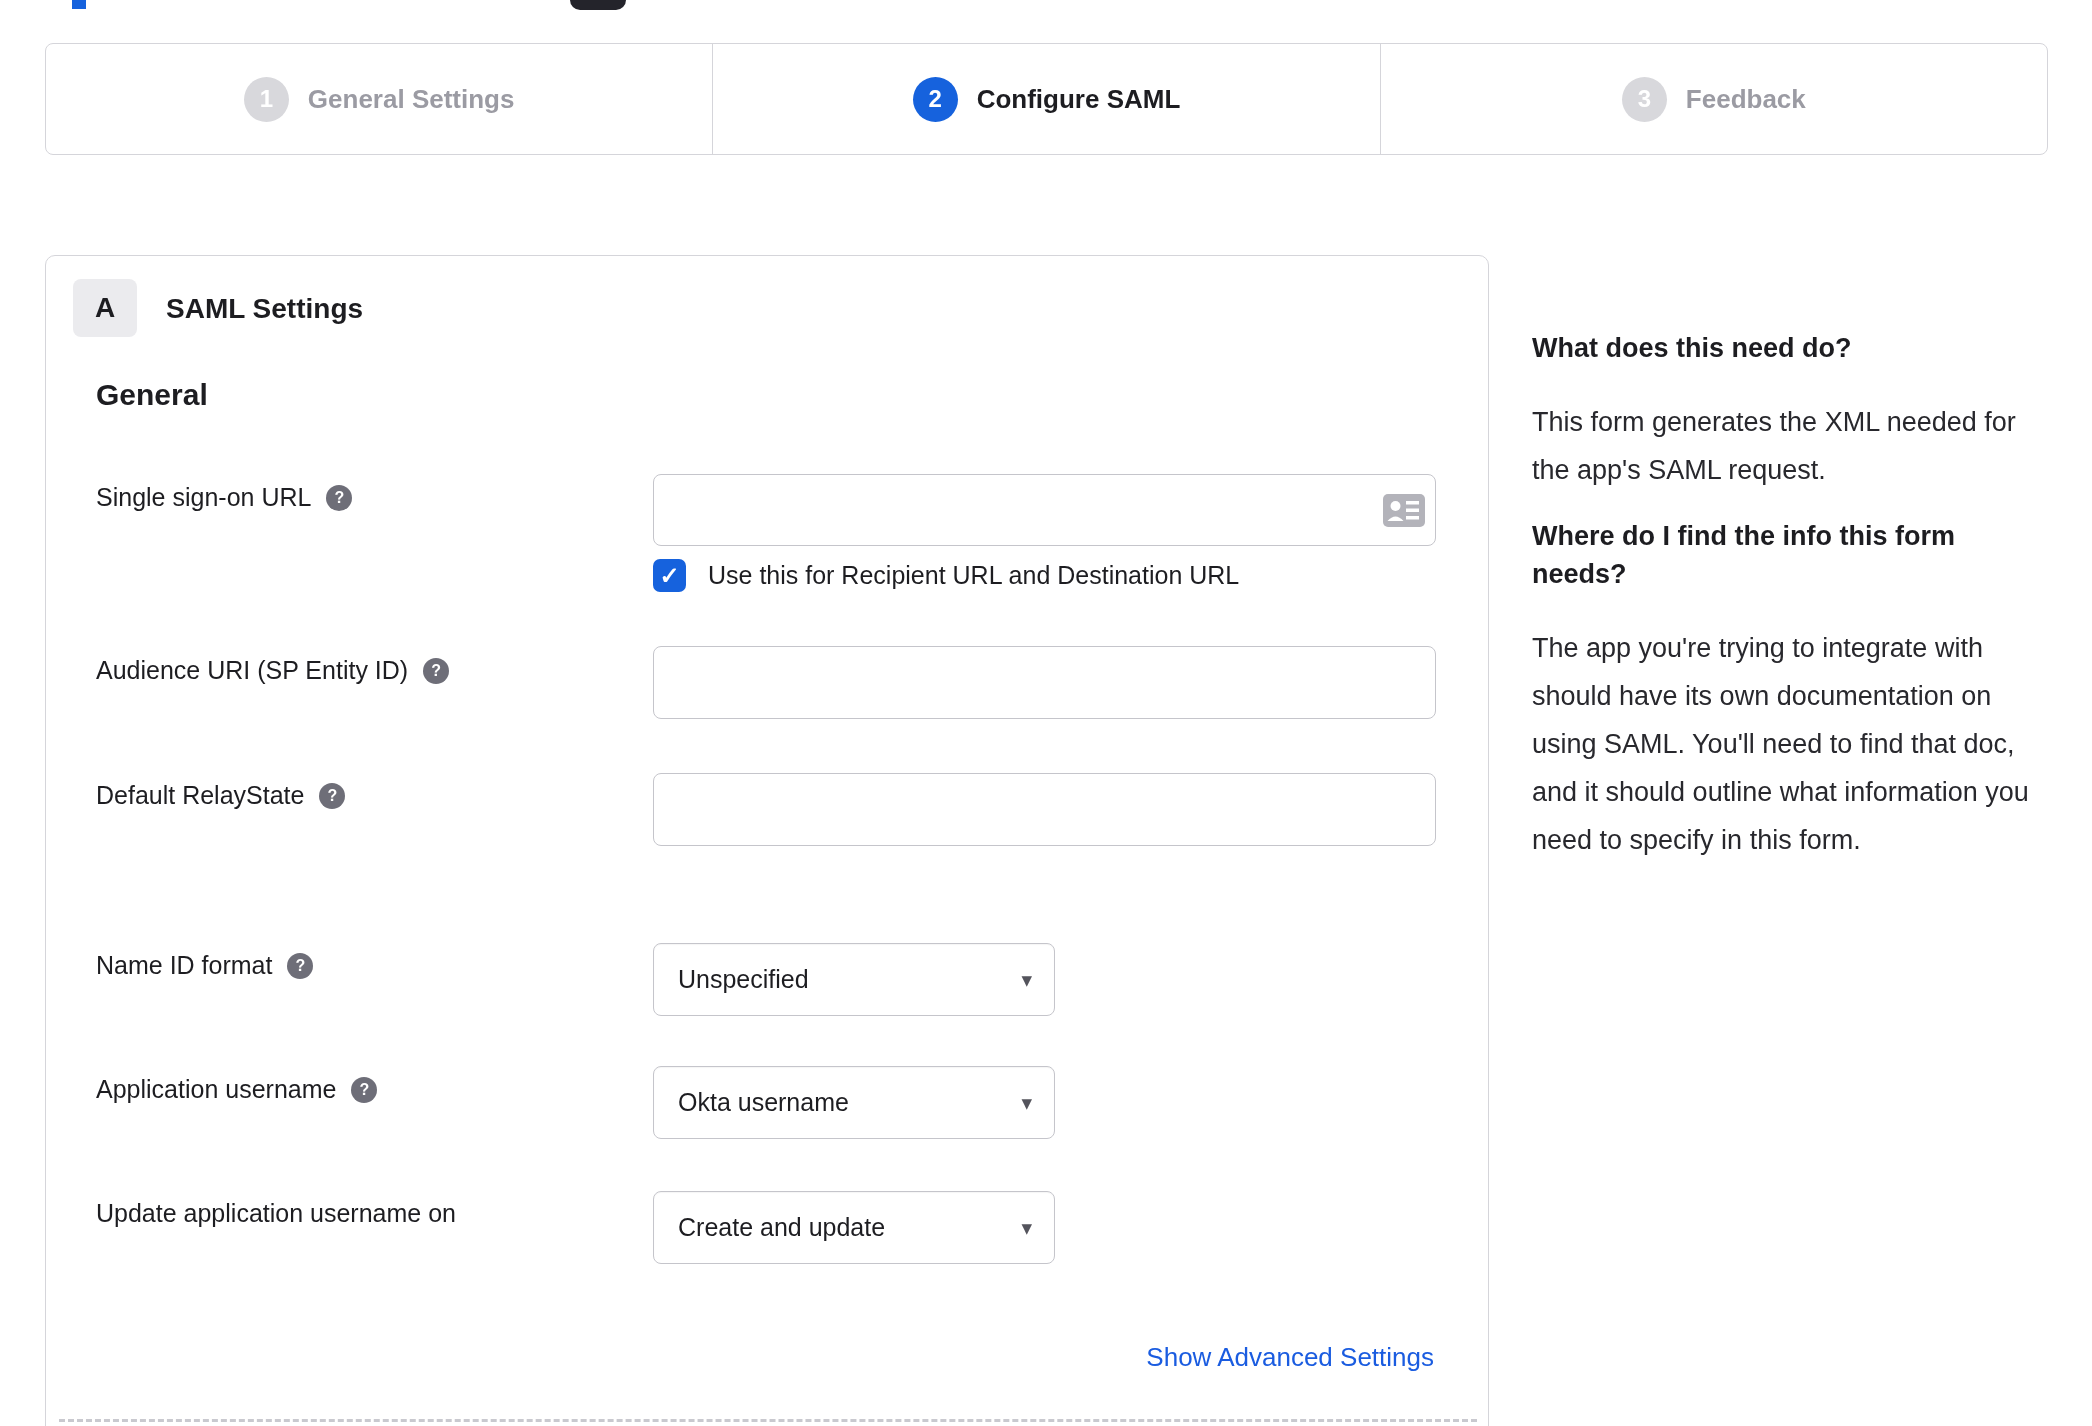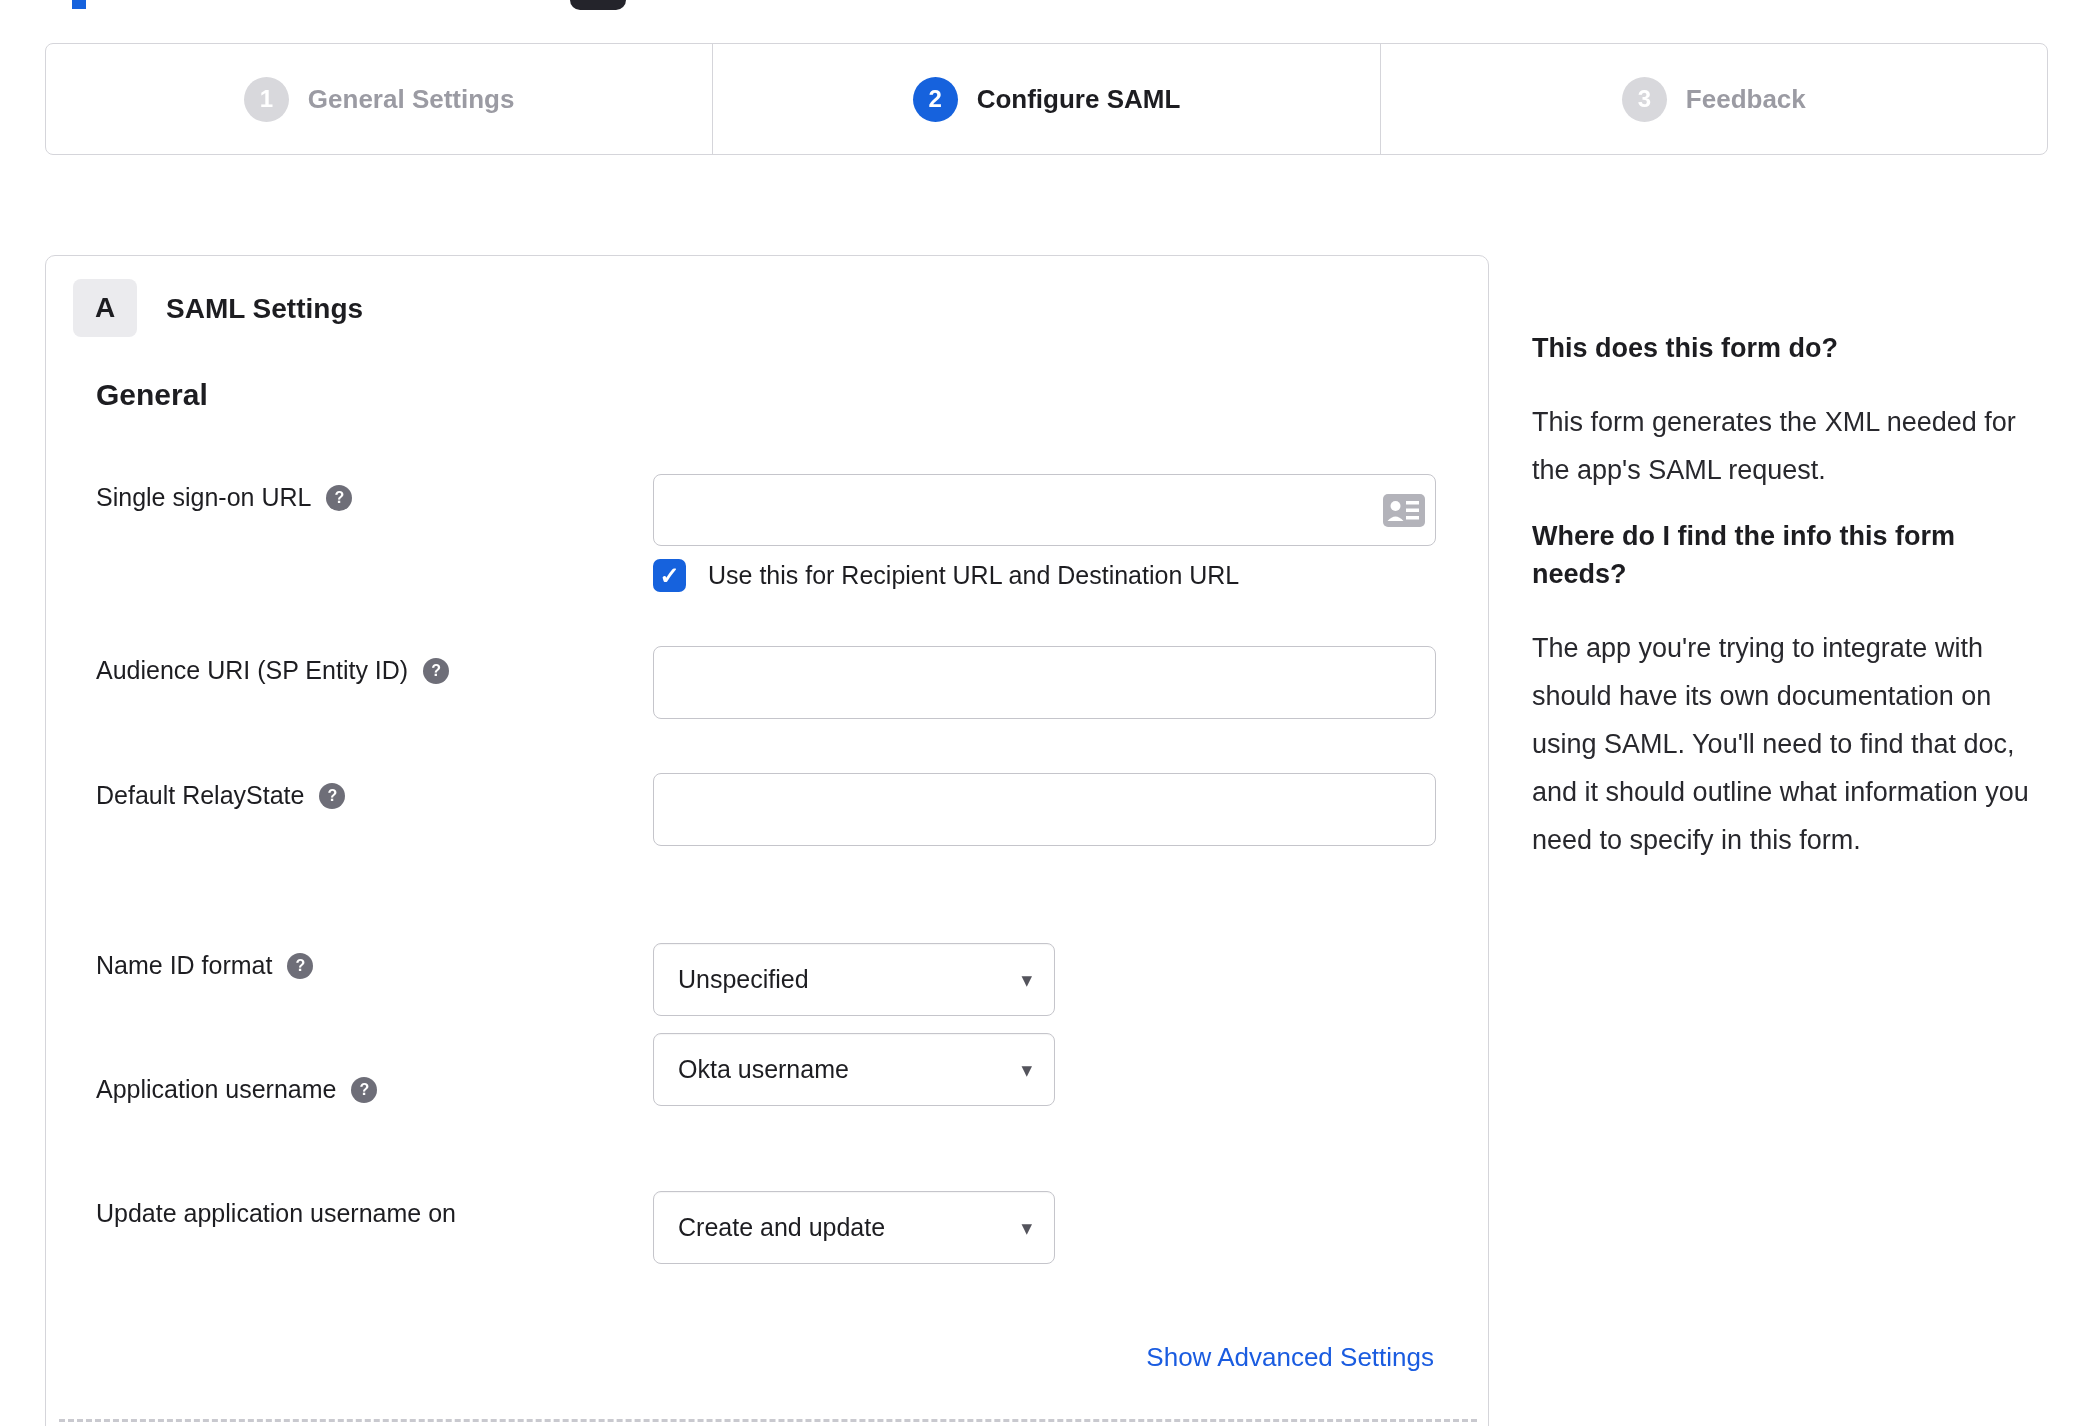--- a/index.html
+++ b/index.html
@@ -172,38 +172,38 @@
     </div>
     <div class="select" style="top: 687px;">
       <span>Unspecified</span>
       <span class="select-arrow">▾</span>
     </div>
 
     <div class="row-label" style="top: 817px;">
       <span>Application username</span>
       <span class="help-badge">?</span>
     </div>
-    <div class="select" style="top: 777px;">
+    <div class="select" style="top: 810px;">
       <span>Okta username</span>
       <span class="select-arrow">▾</span>
     </div>
 
     <div class="row-label" style="top: 941px;">
       <span>Update application username on</span>
     </div>
     <div class="select" style="top: 935px;">
       <span>Create and update</span>
       <span class="select-arrow">▾</span>
     </div>
 
     <a class="advanced-link">Show Advanced Settings</a>
 
     <div class="card-bottom-dash"></div>
   </div>
 
   <div class="side">
-    <h2>This does this form do?</h2>
+    <h2>What does this need do?</h2>
     <p>This form generates the XML needed for the app's SAML request.</p>
     <h2 class="h2-second">Where do I find the info this form needs?</h2>
     <p>The app you're trying to integrate with should have its own documentation on using SAML. You'll need to find that doc, and it should outline what information you need to specify in this form.</p>
   </div>
 
 </div>
 
 </body></html>

